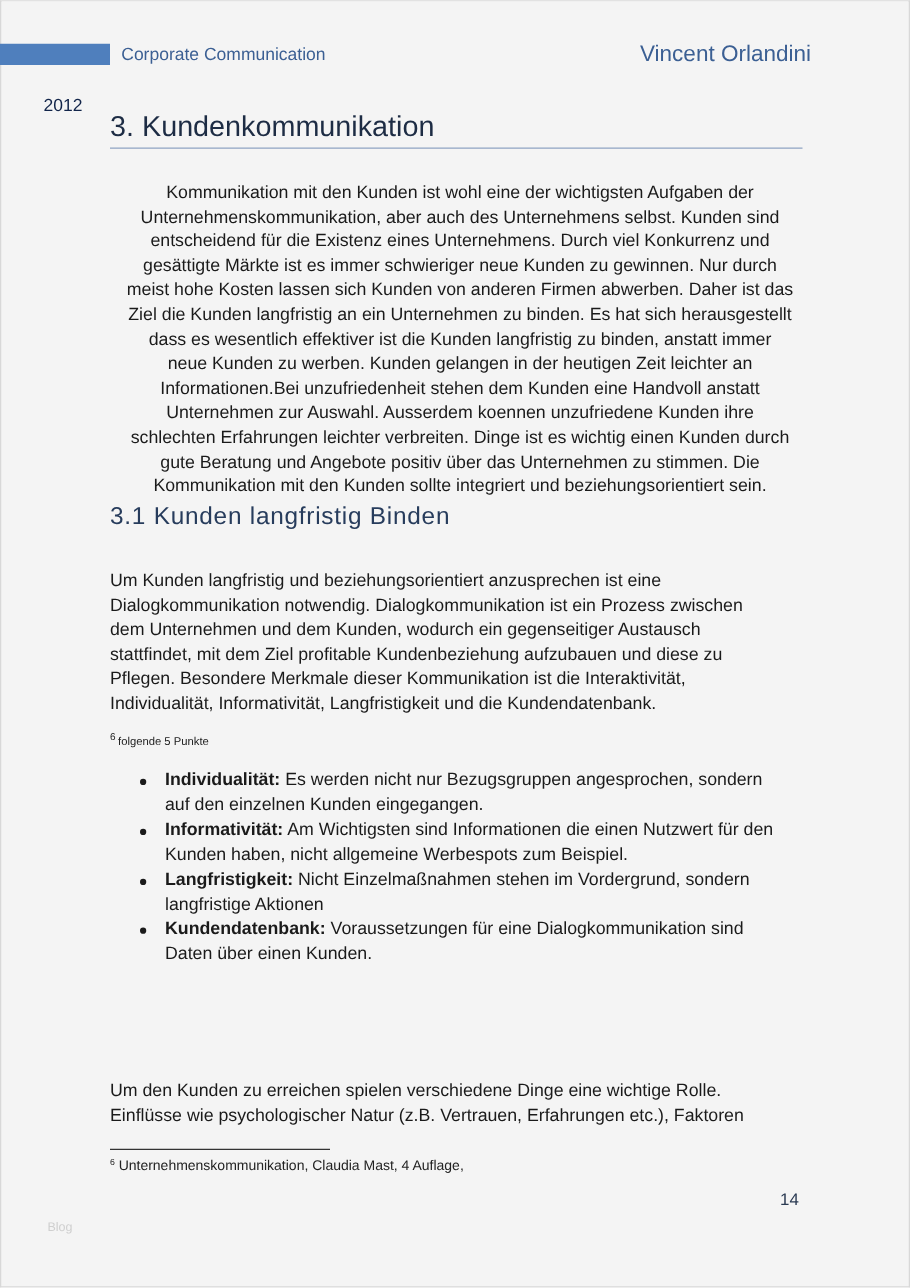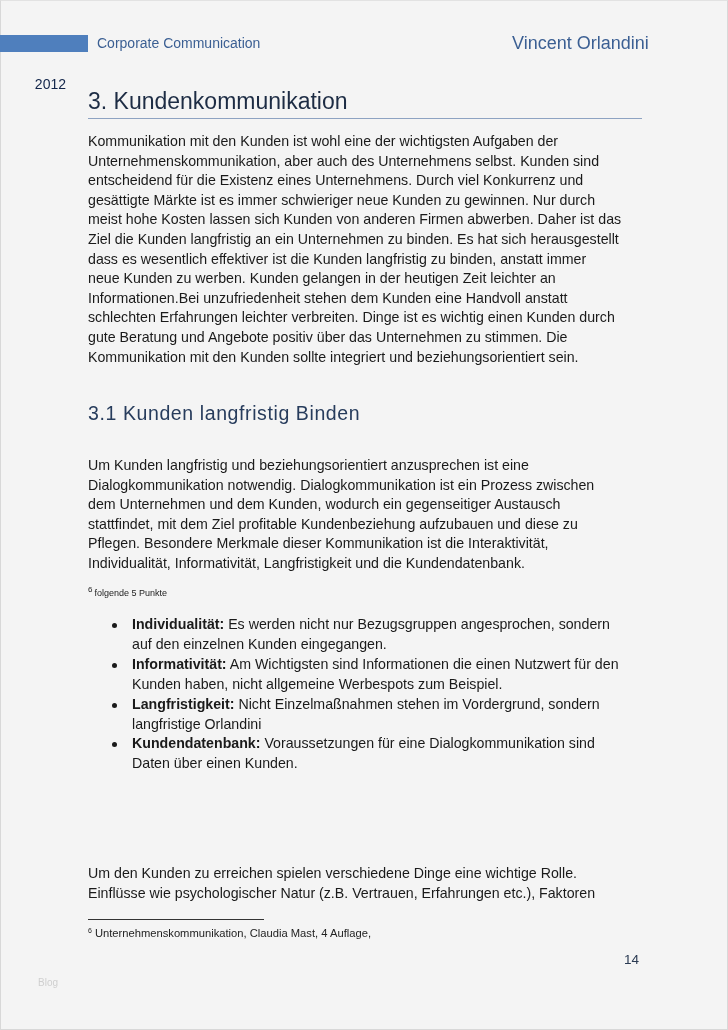--- a/index.html
+++ b/index.html
@@ -84,30 +84,31 @@
 
 <div class="year-bar">
   <span class="year-text">2012</span>
 </div>
 <div class="header-title">Corporate Communication</div>
 <div class="header-author">Vincent Orlandini</div>
 
 <h1 class="h1">3. Kundenkommunikation</h1>
 <div class="h1-rule"></div>
 
-<p class="para" style="top:132px;">
+<p class="para" style="top:145px;text-align:center;">
   <span class="ln">Kommunikation mit den Kunden ist wohl eine der wichtigsten Aufgaben der</span>
   <span class="ln">Unternehmenskommunikation, aber auch des Unternehmens selbst. Kunden sind</span>
   <span class="ln">entscheidend für die Existenz eines Unternehmens. Durch viel Konkurrenz und</span>
   <span class="ln">gesättigte Märkte ist es immer schwieriger neue Kunden zu gewinnen. Nur durch</span>
   <span class="ln">meist hohe Kosten lassen sich Kunden von anderen Firmen abwerben. Daher ist das</span>
   <span class="ln">Ziel die Kunden langfristig an ein Unternehmen zu binden. Es hat sich herausgestellt</span>
   <span class="ln">dass es wesentlich effektiver ist die Kunden langfristig zu binden, anstatt immer</span>
   <span class="ln">neue Kunden zu werben. Kunden gelangen in der heutigen Zeit leichter an</span>
   <span class="ln">Informationen.Bei unzufriedenheit stehen dem Kunden eine Handvoll anstatt</span>
+  <span class="ln">Unternehmen zur Auswahl. Ausserdem koennen unzufriedene Kunden ihre</span>
   <span class="ln">schlechten Erfahrungen leichter verbreiten. Dinge ist es wichtig einen Kunden durch</span>
   <span class="ln">gute Beratung und Angebote positiv über das Unternehmen zu stimmen.  Die</span>
   <span class="ln">Kommunikation mit den Kunden sollte integriert und beziehungsorientiert sein.</span>
 </p>
 
 <h2 class="h2">3.1 Kunden langfristig Binden</h2>
 
 <p class="para" style="top:456px;">
   <span class="ln">Um Kunden langfristig und beziehungsorientiert anzusprechen ist eine</span>
   <span class="ln">Dialogkommunikation notwendig. Dialogkommunikation ist ein Prozess zwischen</span>
@@ -128,21 +129,21 @@
     <span class="ln">auf den einzelnen Kunden eingegangen.</span>
   </li>
   <li>
     <span class="dot"></span>
     <span class="ln"><b>Informativität:</b><span> Am Wichtigsten sind Informationen die einen Nutzwert für den</span></span>
     <span class="ln">Kunden haben, nicht allgemeine Werbespots zum Beispiel.</span>
   </li>
   <li>
     <span class="dot"></span>
     <span class="ln"><b>Langfristigkeit:</b><span> Nicht Einzelmaßnahmen stehen im Vordergrund, sondern</span></span>
-    <span class="ln">langfristige Orlandini</span>
+    <span class="ln">langfristige Aktionen</span>
   </li>
   <li>
     <span class="dot"></span>
     <span class="ln"><b>Kundendatenbank:</b><span> Voraussetzungen für eine Dialogkommunikation sind</span></span>
     <span class="ln">Daten über einen Kunden.</span>
   </li>
 </ul>
 
 <p class="para" style="top:864px;">
   <span class="ln">Um den Kunden zu erreichen spielen verschiedene Dinge eine wichtige Rolle.</span>

